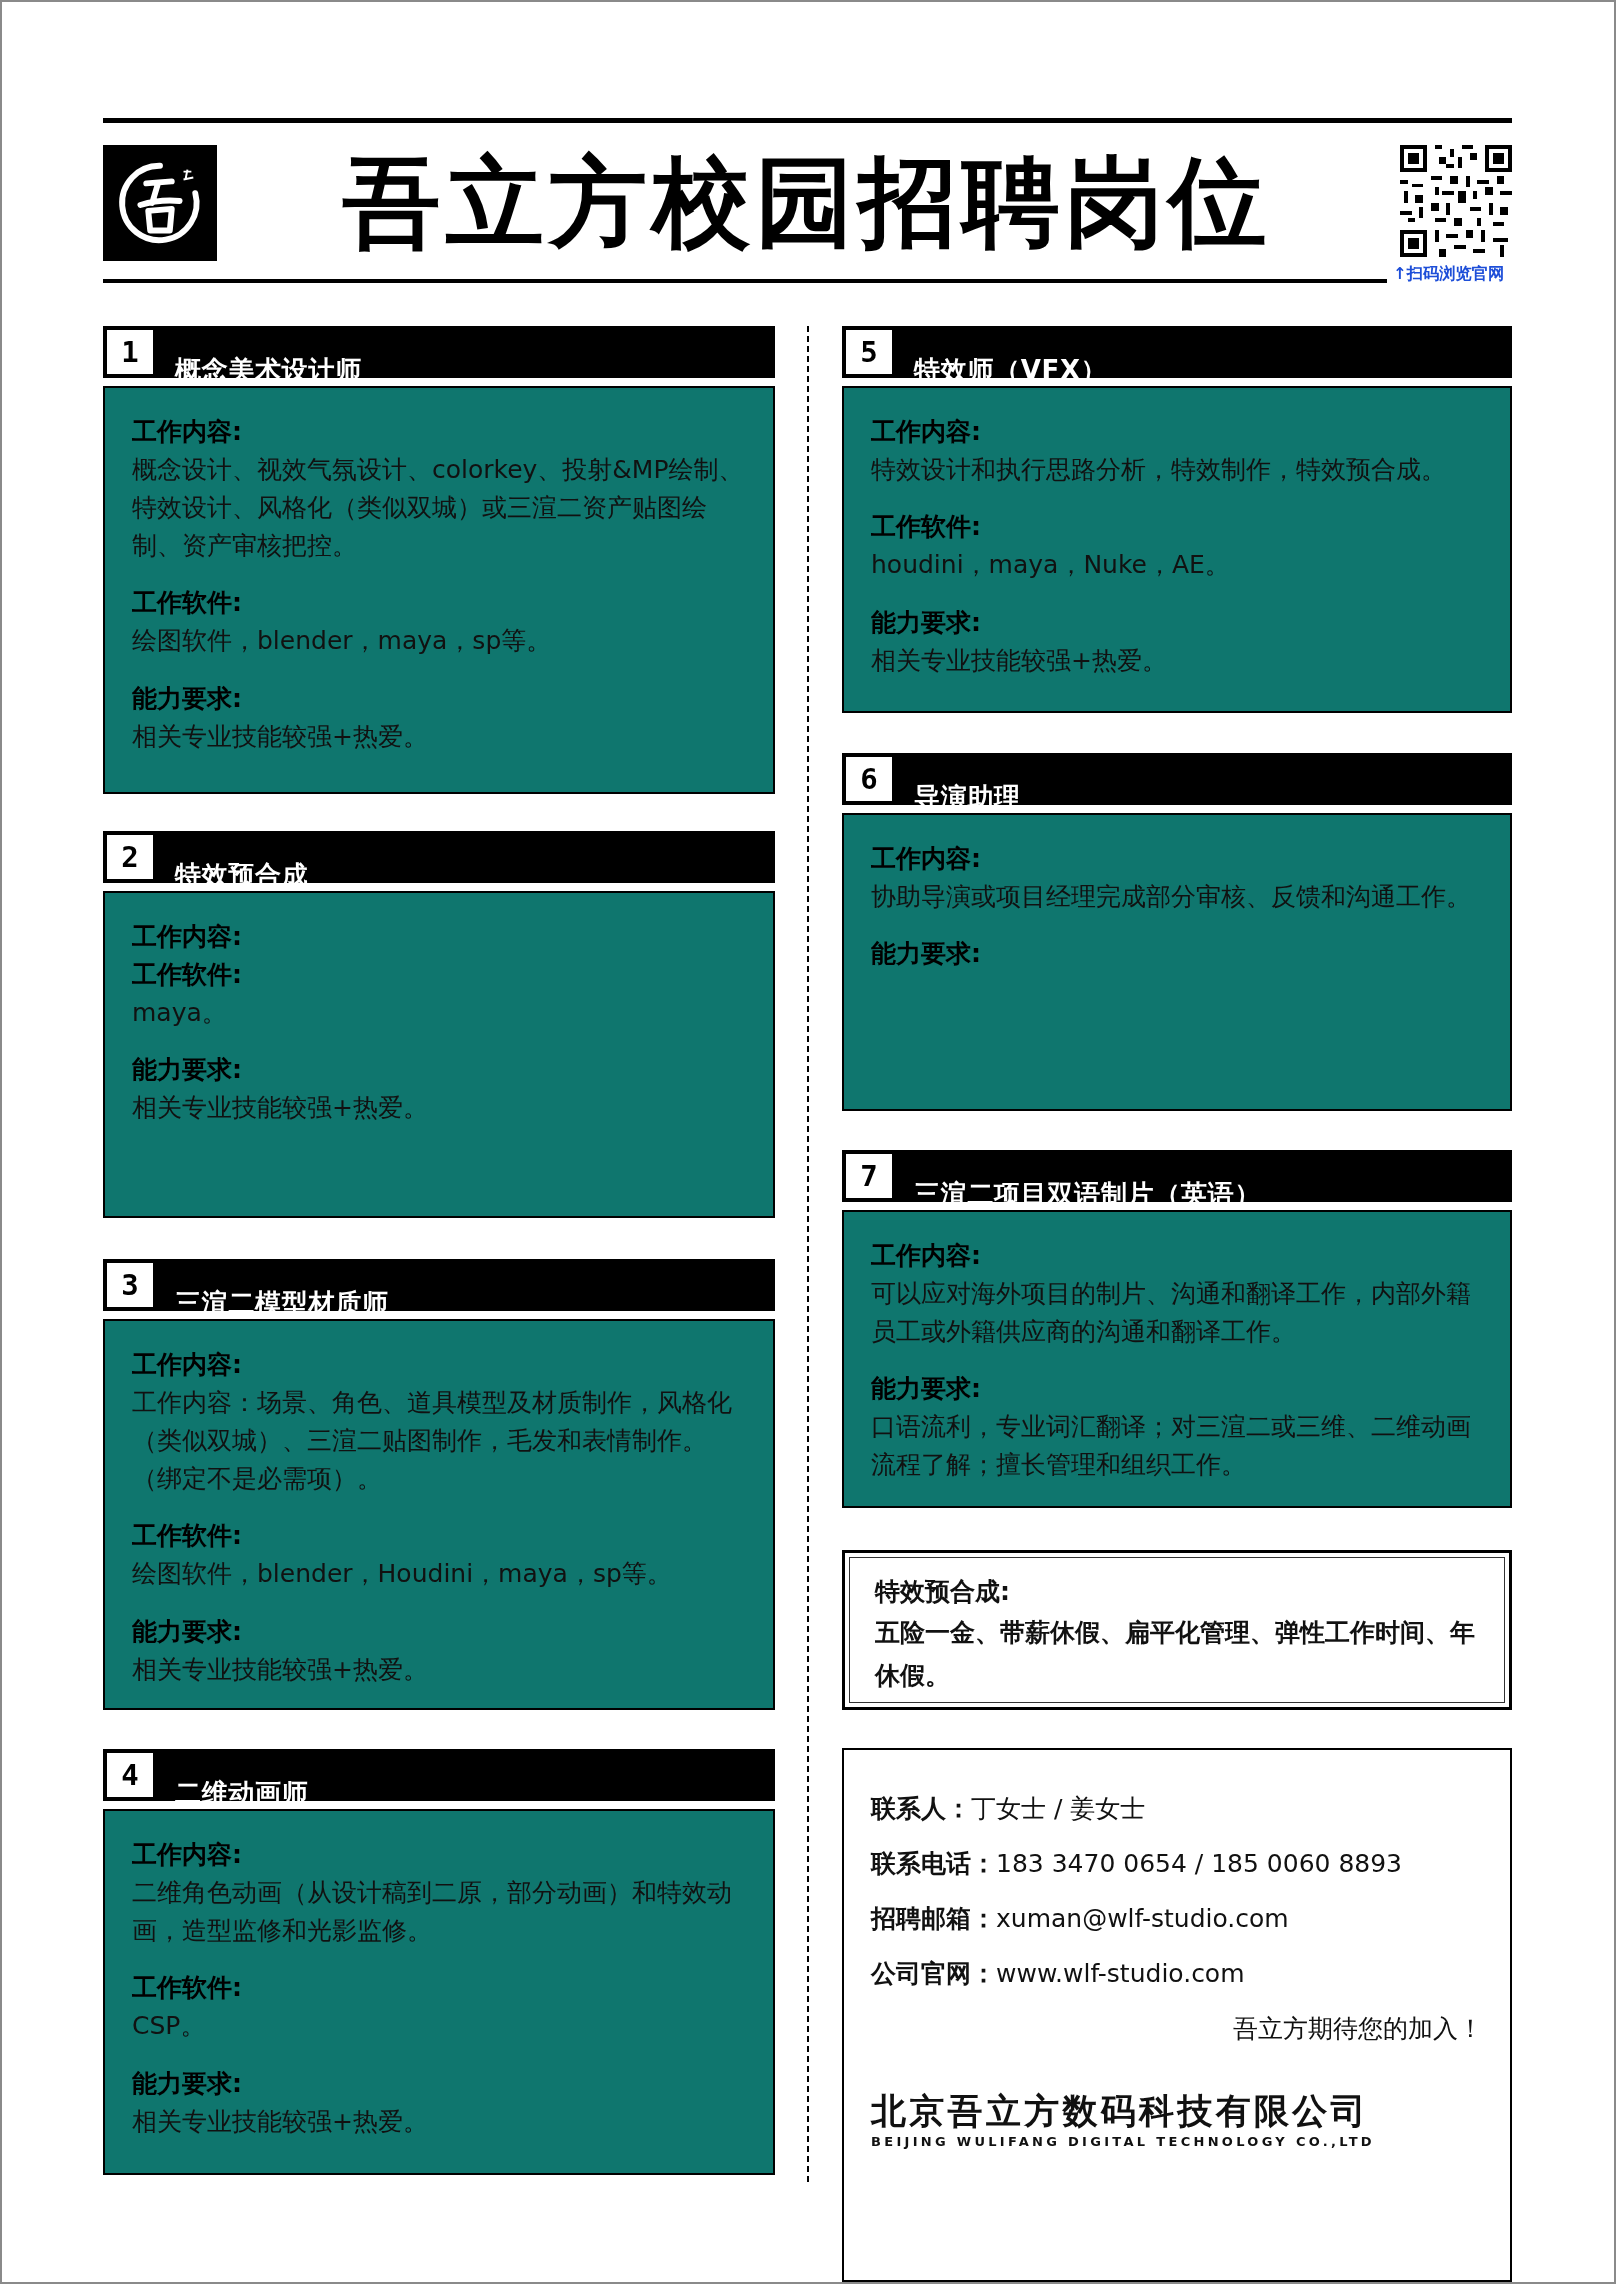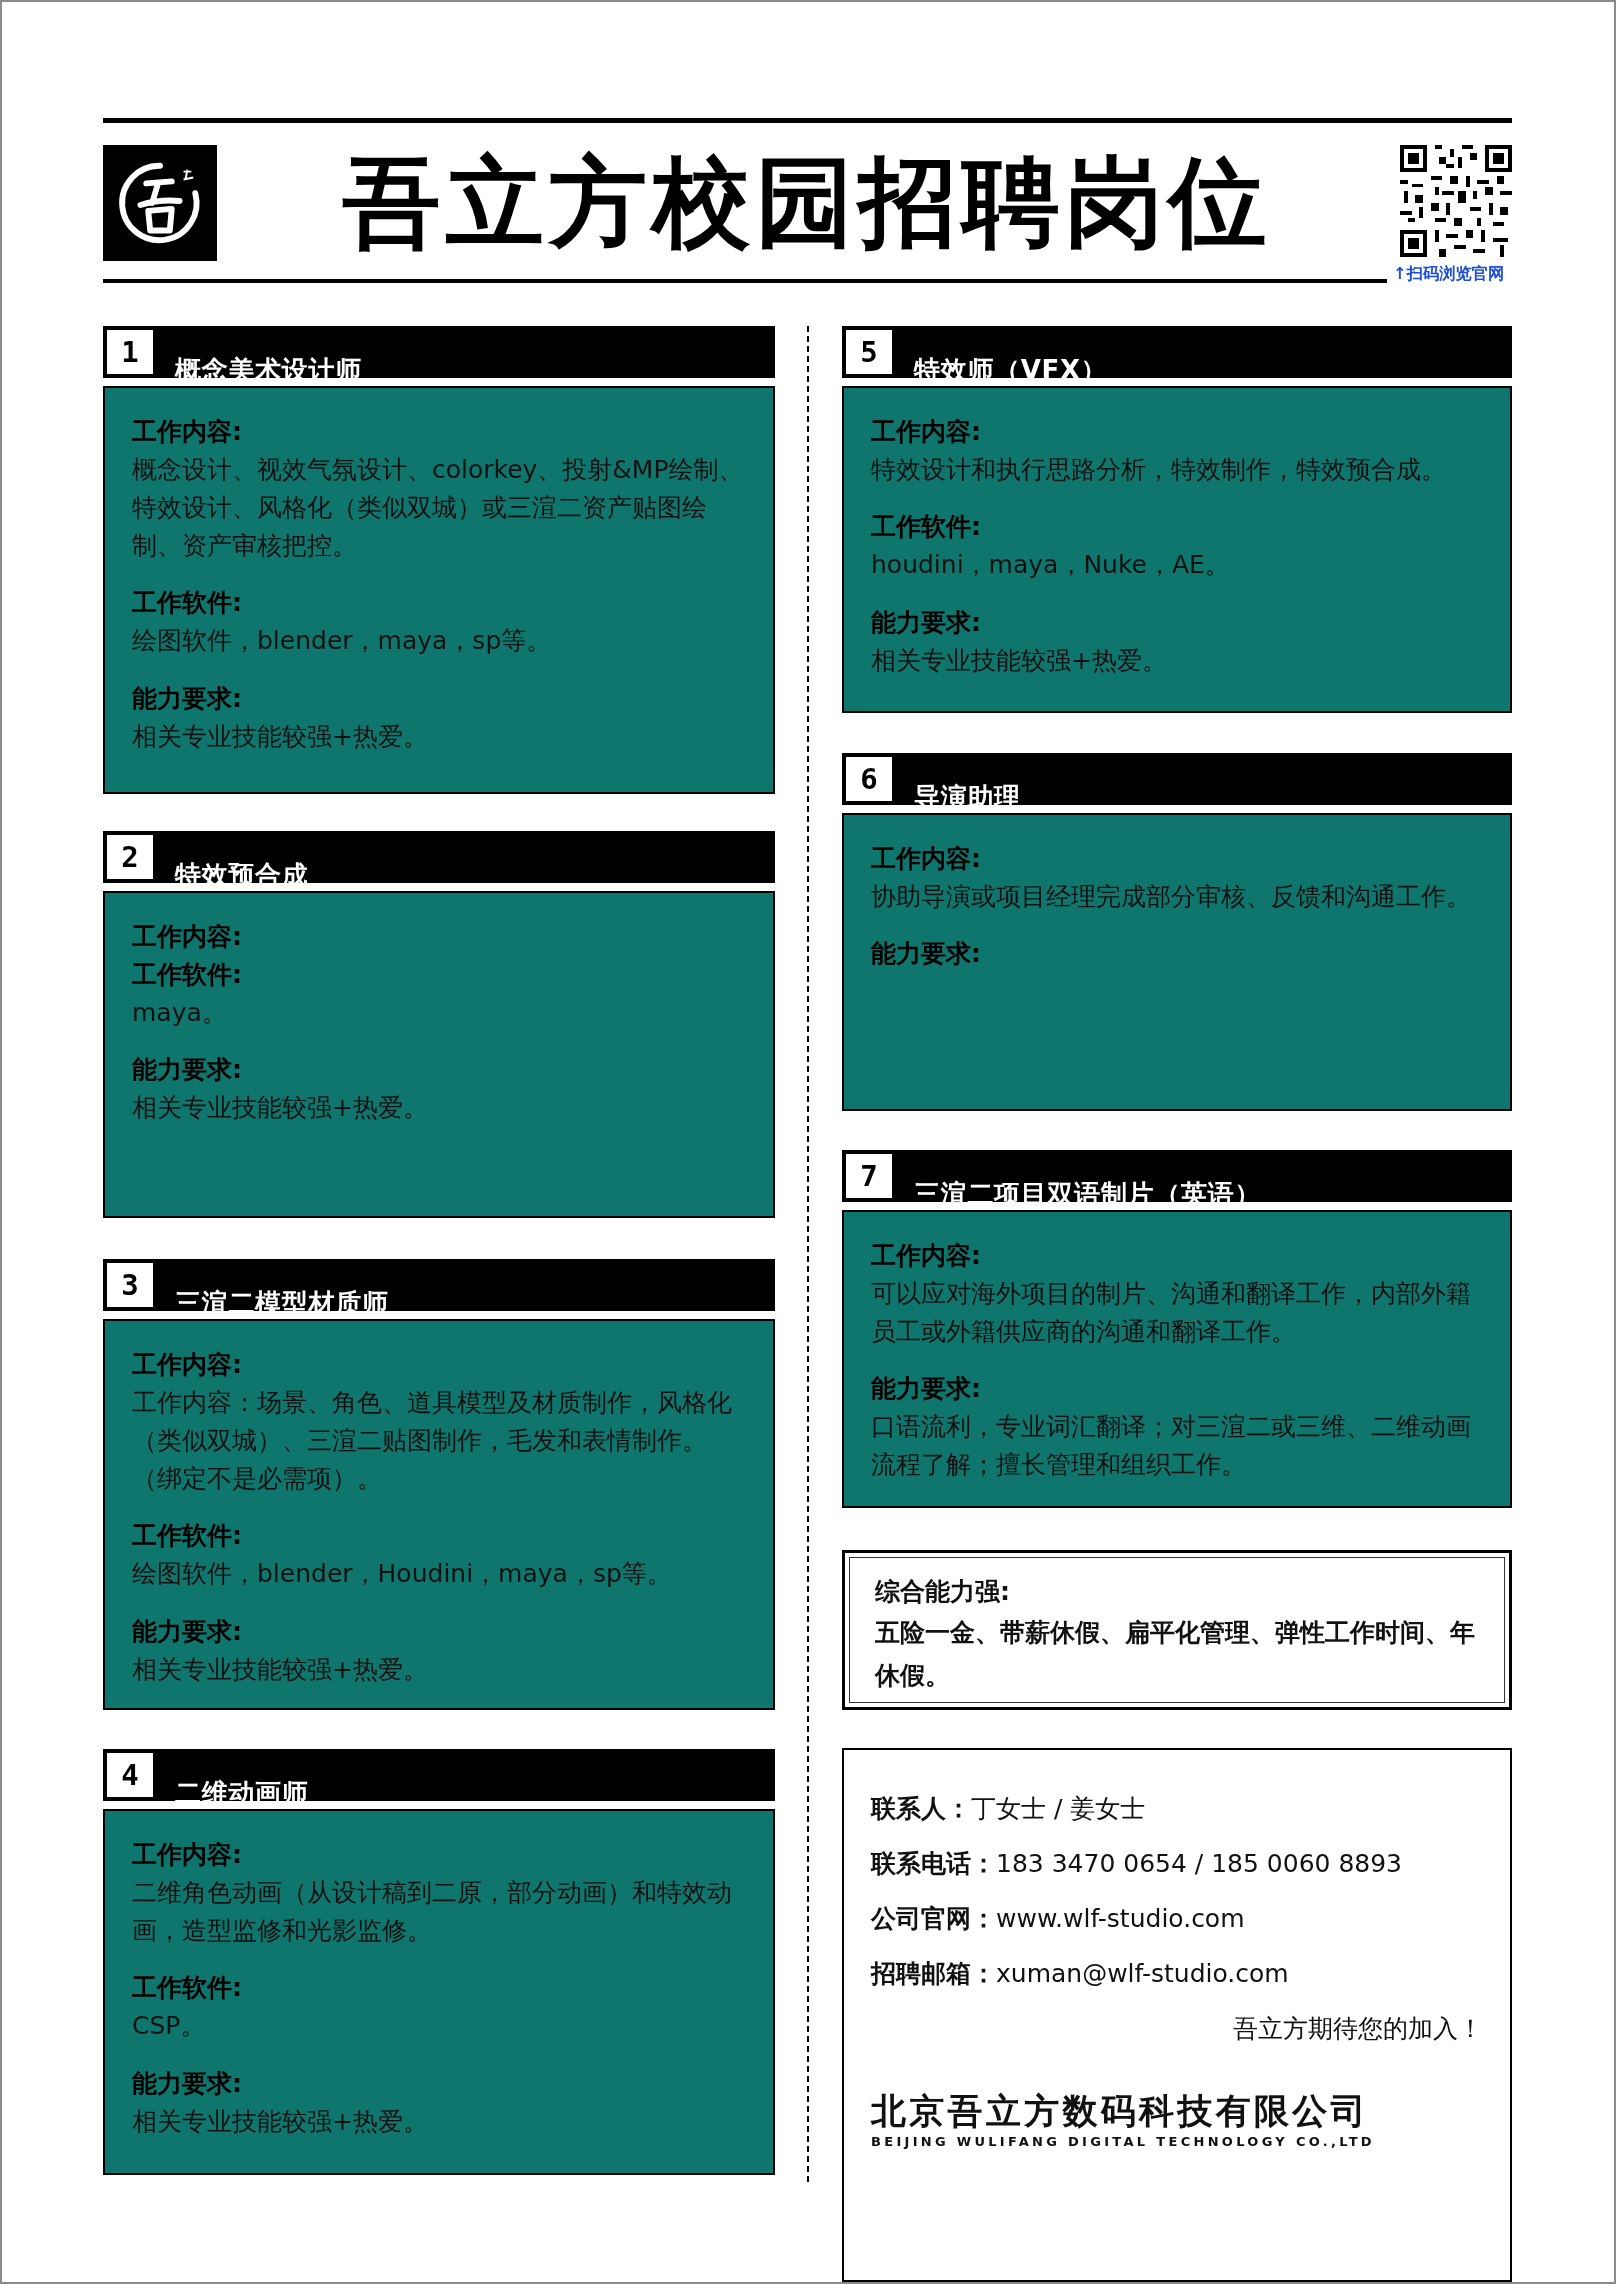--- a/index.html
+++ b/index.html
@@ -212,35 +212,35 @@
   <div class="job-body" style="height:298px;">
     <div class="sec-label">工作内容:</div>
     <div class="sec-text">可以应对海外项目的制片、沟通和翻译工作，内部外籍员工或外籍供应商的沟通和翻译工作。</div>
     <div class="sec-label">能力要求:</div>
     <div class="sec-text">口语流利，专业词汇翻译；对三渲二或三维、二维动画流程了解；擅长管理和组织工作。</div>
   </div>
 </div>
 
 <div class="benefits">
   <div class="benefits-inner">
-    <div class="benefits-label">综合能力强:</div>
+    <div class="benefits-label">特效预合成:</div>
     <div class="benefits-text">五险一金、带薪休假、扁平化管理、弹性工作时间、年休假。</div>
   </div>
 </div>
 
 <div class="contact">
   <div class="contact-row">
     <span class="lbl">联系人：</span><span>丁女士 / 姜女士</span>
   </div>
   <div class="contact-row">
     <span class="lbl">联系电话：</span><span>183 3470 0654 / 185 0060 8893</span>
   </div>
   <div class="contact-row">
+    <span class="lbl">招聘邮箱：</span><span>xuman@wlf-studio.com</span>
+  </div>
+  <div class="contact-row">
     <span class="lbl">公司官网：</span><span>www.wlf-studio.com</span>
-  </div>
-  <div class="contact-row">
-    <span class="lbl">招聘邮箱：</span><span>xuman@wlf-studio.com</span>
   </div>
   <div class="contact-slogan">吾立方期待您的加入！</div>
   <div class="company-cn">北京吾立方数码科技有限公司</div>
   <div class="company-en">BEIJING WULIFANG DIGITAL TECHNOLOGY CO.,LTD</div>
 </div>
 
 
 </body></html>

